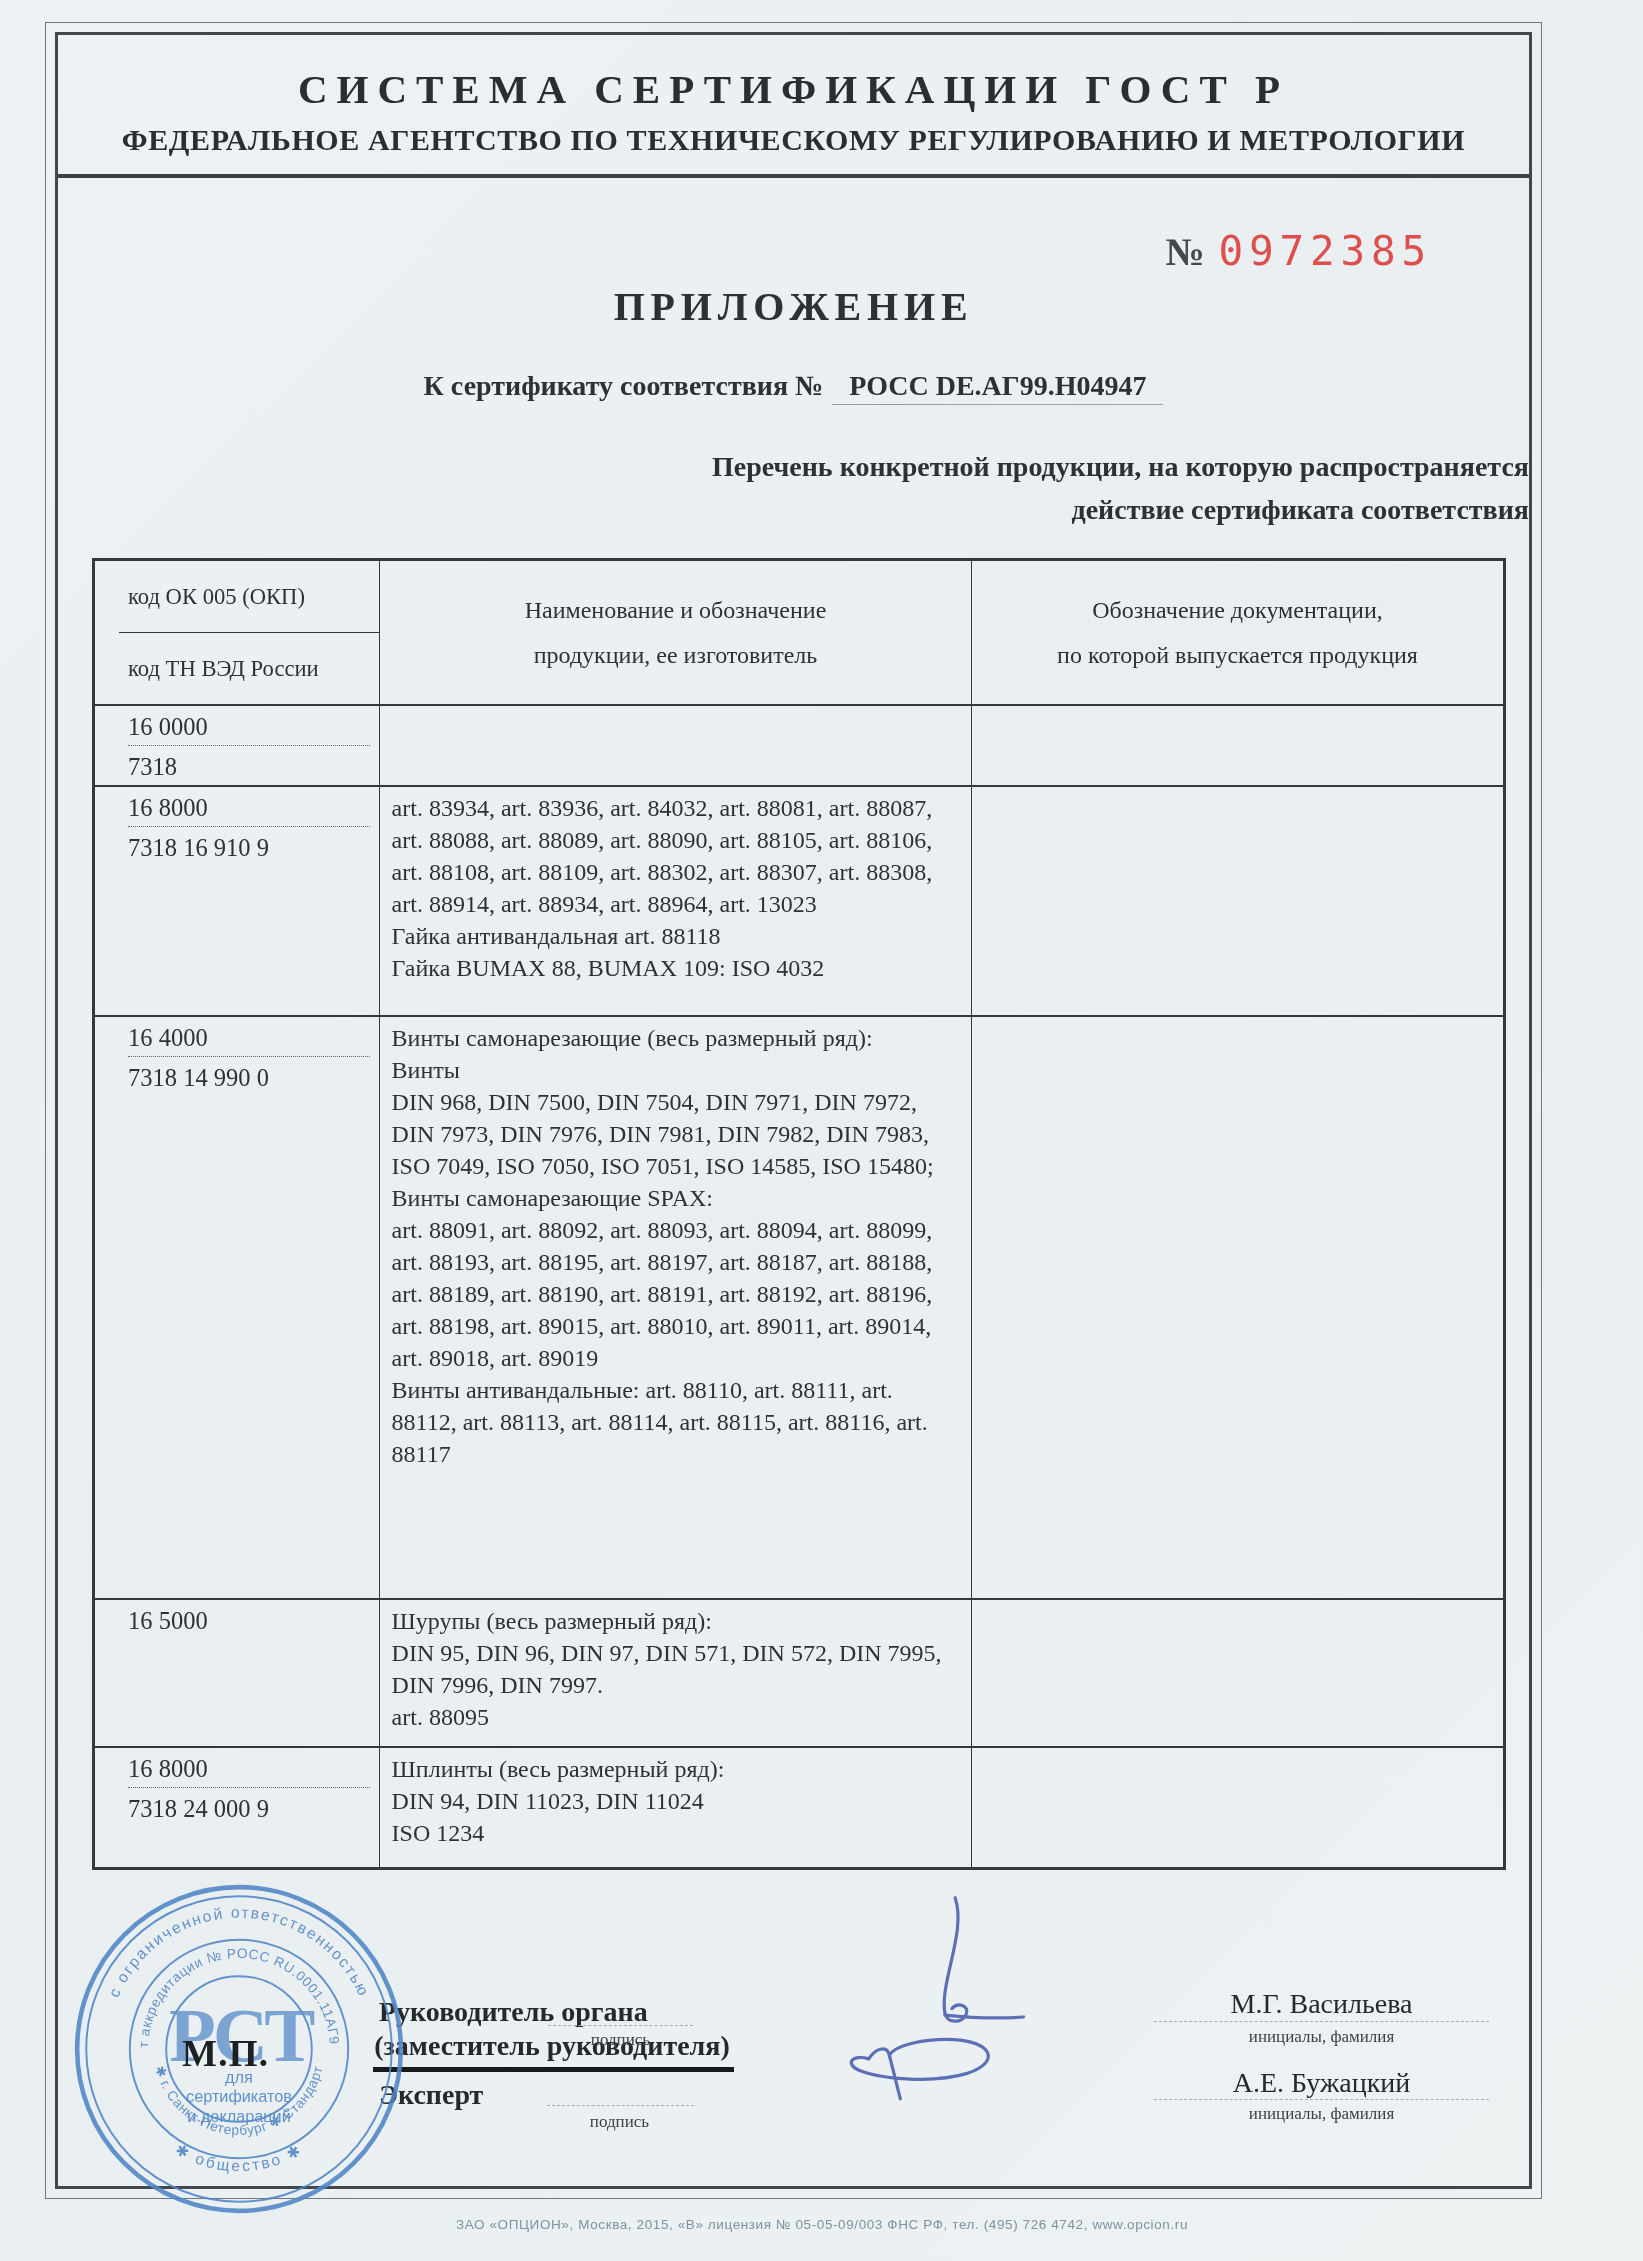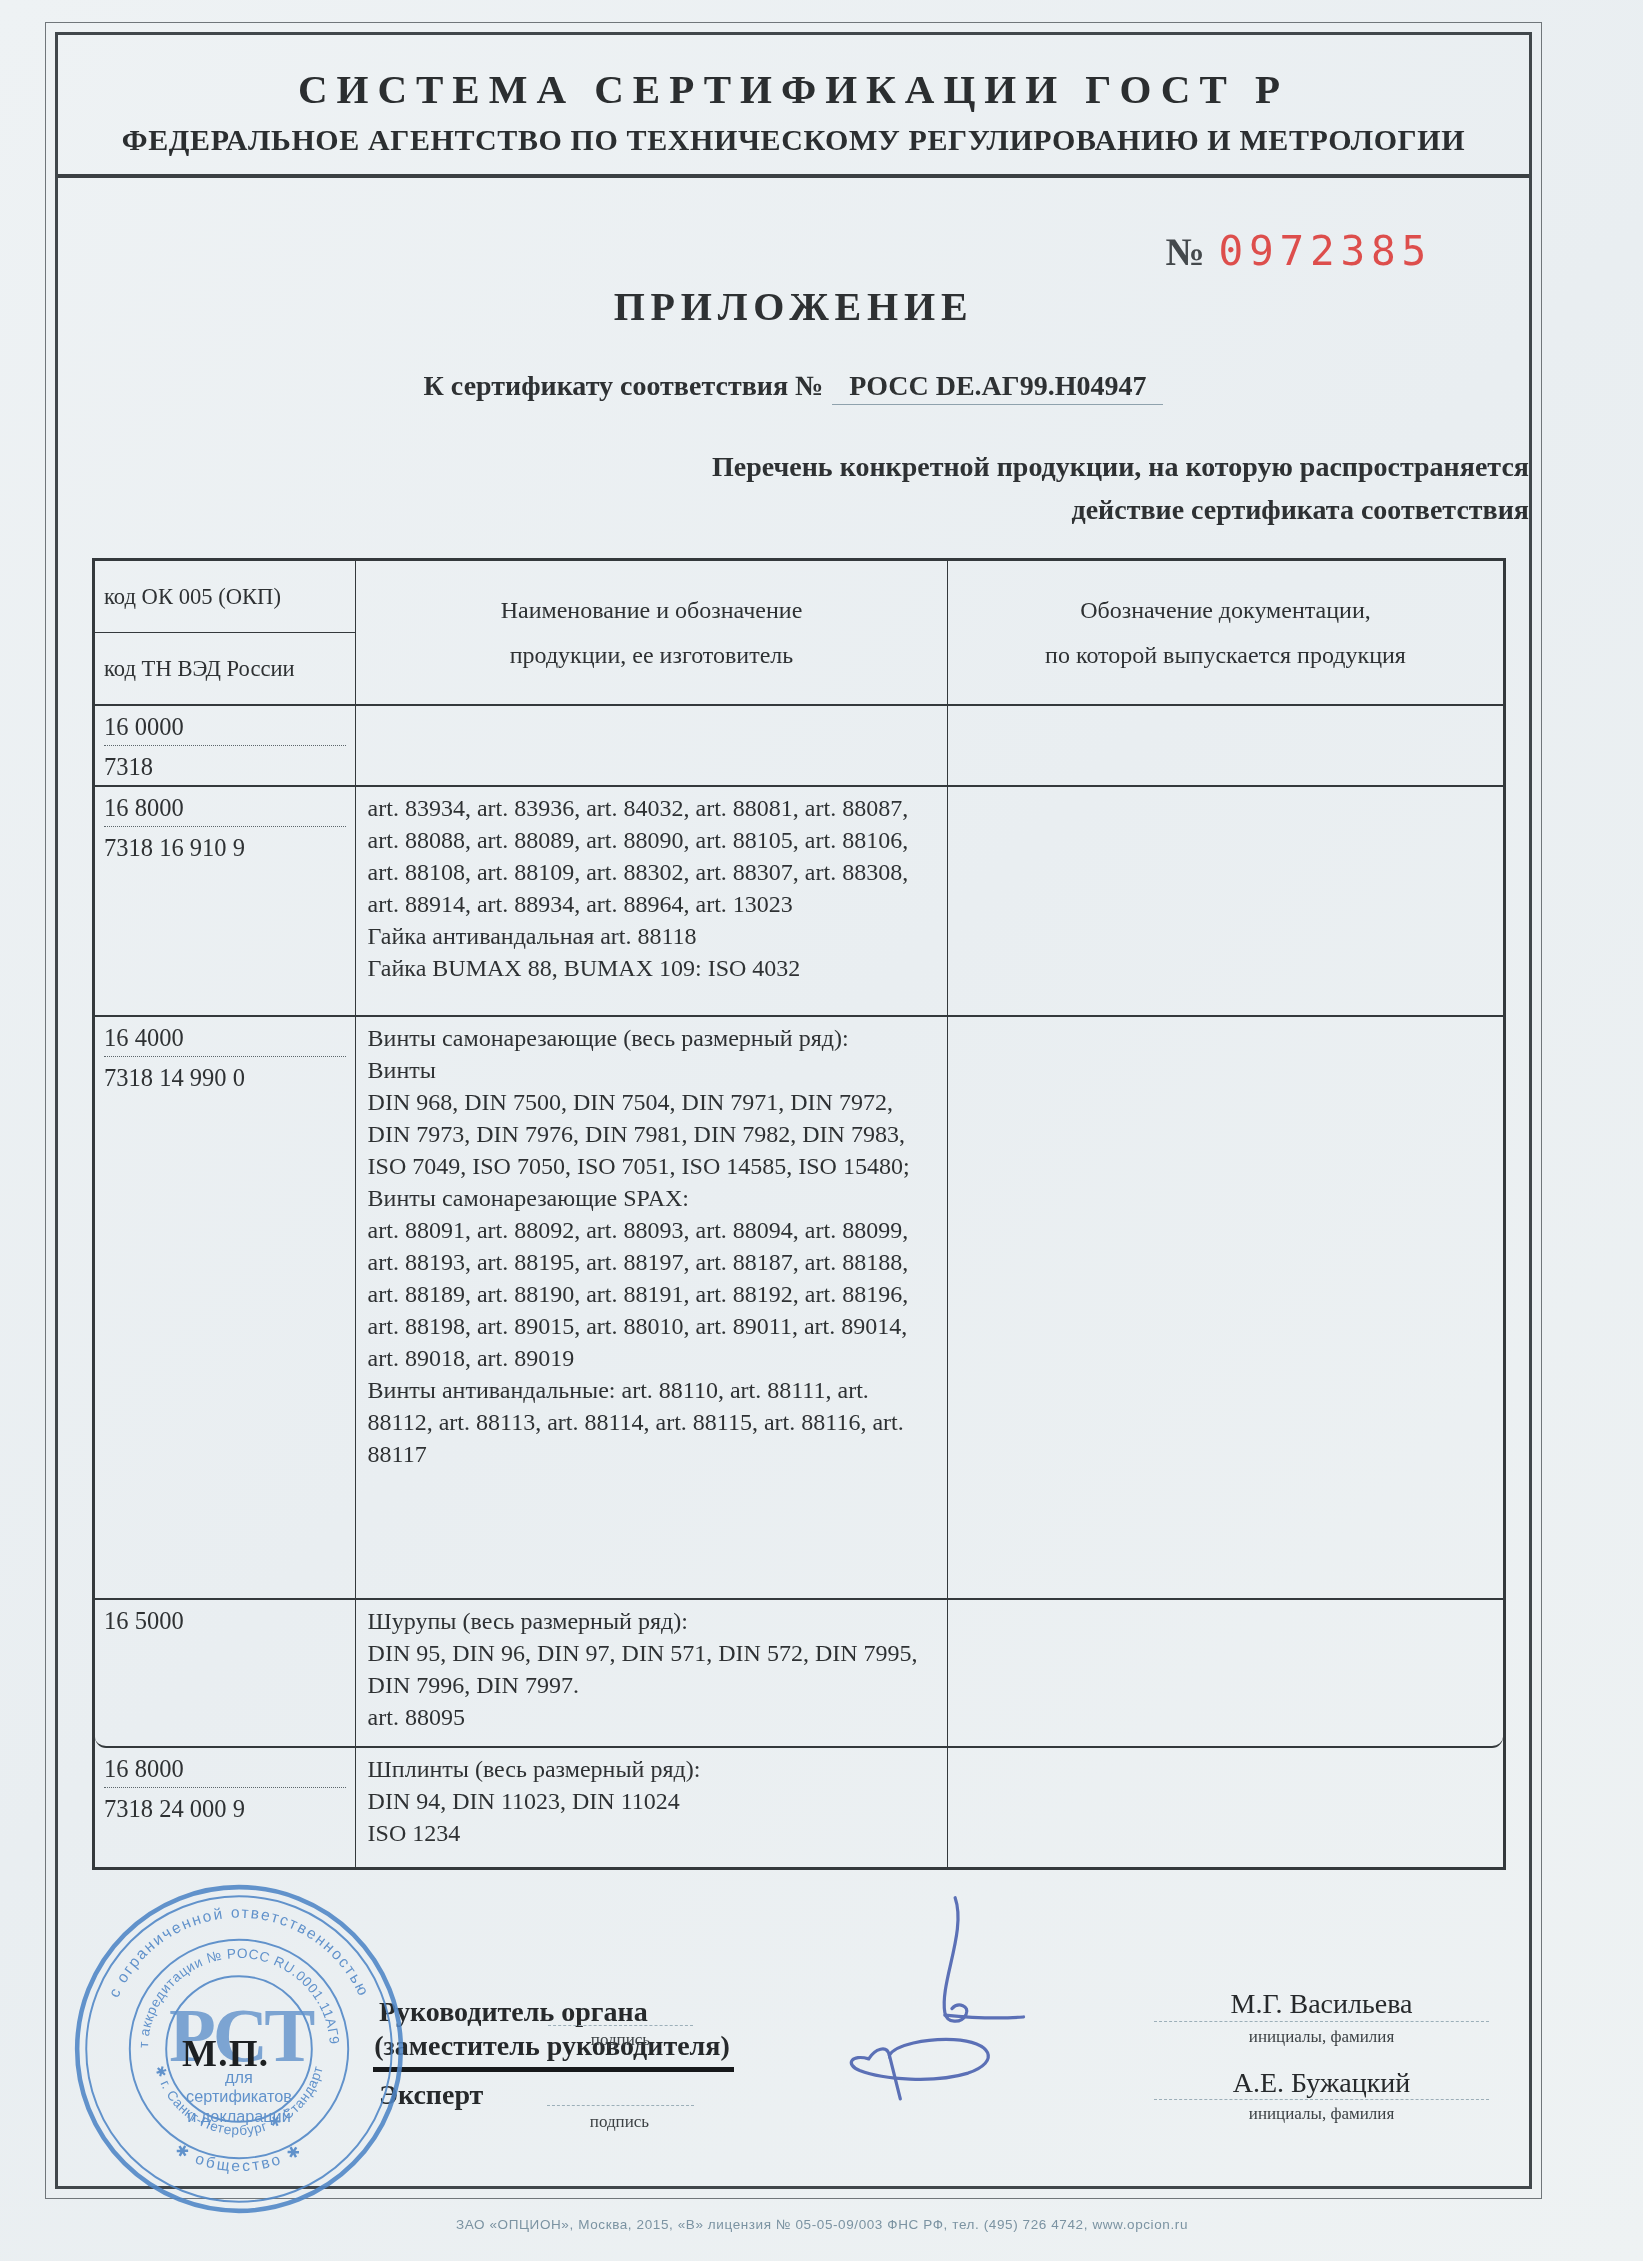--- a/index.html
+++ b/index.html
@@ -20,28 +20,28 @@
   .docnum{position:absolute;top:192px;right:97px;white-space:nowrap;}
   .docnum .pre{font-size:39px;font-weight:700;color:#44494c;margin-right:14px;}
   .docnum .val{font-family:"DejaVu Sans Mono",monospace;font-size:41px;letter-spacing:5.8px;color:#dd4e4c;}
   
   .apx-title{position:absolute;top:248px;left:0;right:0;text-align:center;font-size:40px;font-weight:700;letter-spacing:5.8px;}
   .cert-line{position:absolute;top:335px;left:0;right:0;text-align:center;font-size:28px;font-weight:700;}
   .cert-line .num{font-weight:600;border-bottom:1.9px solid #8fa2ad;padding:0 17px 2.6px 17px;margin-left:9px;}
   .subtitle{position:absolute;top:410px;left:8px;right:0;text-align:right;font-size:28px;font-weight:700;line-height:43px;}
   
   .tbl{position:absolute;left:34px;top:523px;width:1414px;border:3.2px solid #34393c;box-sizing:border-box;}
-  .trow{display:flex;border-bottom:2.6px solid #34393c;overflow:hidden;}
+  .trow{display:flex;border-bottom:2.6px solid #34393c;overflow:hidden;padding-left:24px;}
   .trow:last-child{border-bottom:none;}
   .tc{box-sizing:border-box;overflow:hidden;}
   .c1{width:261px;border-right:1.9px solid #34393c;}
   .c2{width:592px;border-right:1.9px solid #34393c;}
   .c3{flex:1;}
   .thead{height:143px;}
-  .r1{height:79px;} .r2{height:228px;} .r3{height:581px;} .r4{height:146px;border-radius:11px;} .r5{height:119px;}
+  .r1{height:79px;} .r2{height:228px;} .r3{height:581px;} .r4{height:146px;} .r5{height:119px;}
   .th-c1{display:flex;flex-direction:column;font-size:22.6px;}
   .th-half{flex:1;display:flex;align-items:center;padding-left:9px;}
   .th-top{border-bottom:1.9px solid #34393c;}
   .th-center{display:flex;flex-direction:column;justify-content:center;align-items:center;gap:18px;font-size:24px;text-align:center;}
   .codes{padding:5.2px 9px;font-size:24.5px;line-height:31px;}
   .dotline{border-top:1.9px dotted #5d676c;margin:3.2px 0 4.5px 0;}
   .cell-lines{padding:5.2px 11.6px;font-size:24px;line-height:32px;}
   
   .abs{position:absolute;}
   .role{font-size:28px;font-weight:700;color:#26292b;}

